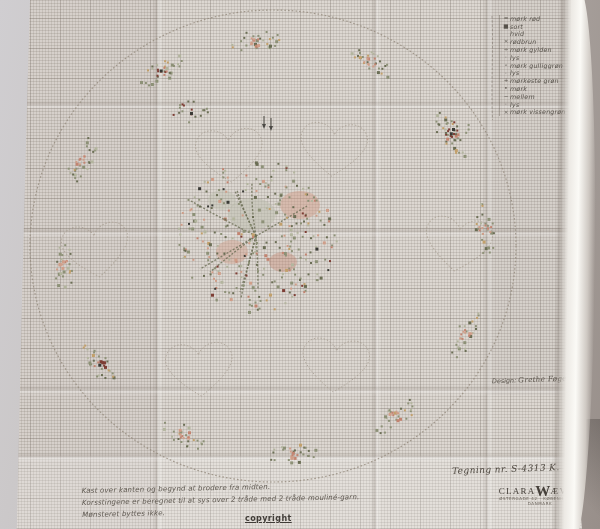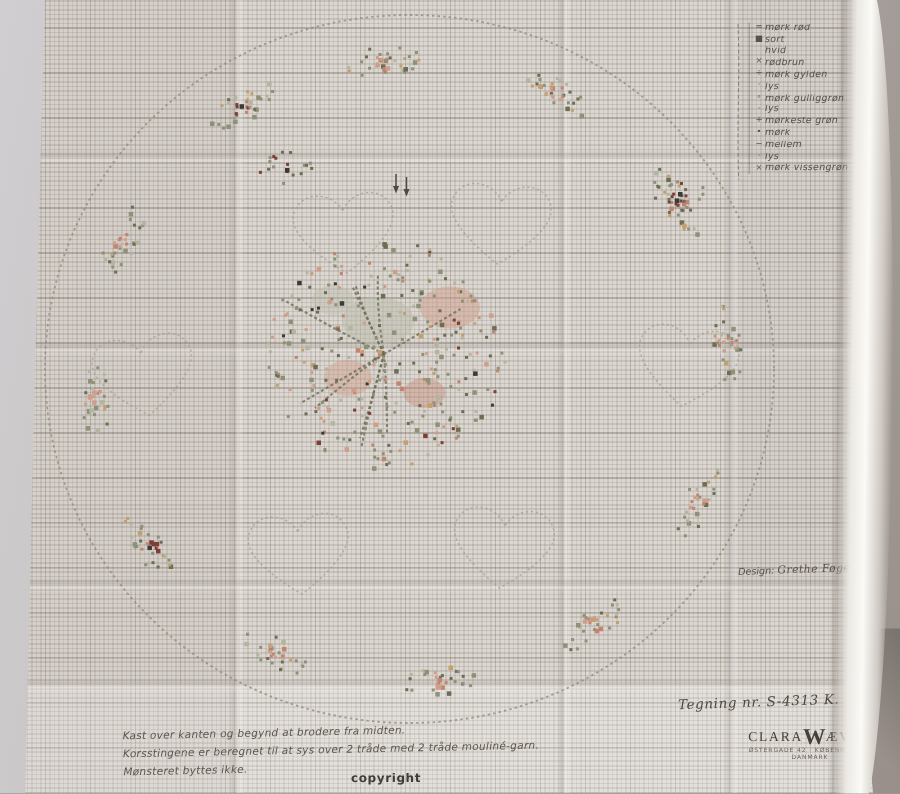--- a/index.html
+++ b/index.html
@@ -39,22 +39,22 @@
       transform:rotate(-2deg);font-style:italic;white-space:nowrap;}
   .design-note .name{font-family:"DejaVu Serif",serif;font-size:7.2px;letter-spacing:.3px;}
   .tegning{position:absolute;left:452px;top:464px;font-size:9px;font-style:italic;color:#4d473f;
       transform:rotate(-2deg);letter-spacing:.4px;font-family:"DejaVu Serif",serif;white-space:nowrap;}
   .brand{position:absolute;left:486px;top:486px;width:108px;text-align:center;color:#46403a;}
   .brand-line{font-family:"Liberation Serif",serif;font-size:9px;letter-spacing:1.2px;line-height:11px;}
   .brand-w{font-size:15px;font-weight:bold;vertical-align:-2px;letter-spacing:0;}
   .addr{font-size:4px;letter-spacing:.6px;color:#6b645b;line-height:4.6px;}
   .notes{position:absolute;left:82px;top:483px;font-size:7px;font-style:italic;color:#5c564e;
       transform:rotate(-1.2deg);line-height:11.8px;letter-spacing:.2px;white-space:nowrap;}
-  .copyright{position:absolute;left:234px;top:514px;font-weight:bold;font-size:8px;
-      color:#403c37;letter-spacing:.4px;}
+  .copyright{position:absolute;left:245px;top:514px;font-weight:bold;font-size:8px;
+      color:#403c37;letter-spacing:.4px;text-decoration:underline;}
 </style>
 </head>
 <body>
 
 <div class="scene">
   <div class="bg"></div>
   <div class="corner-shade"></div>
   <div class="curl"></div>
 
   <div class="paper">

